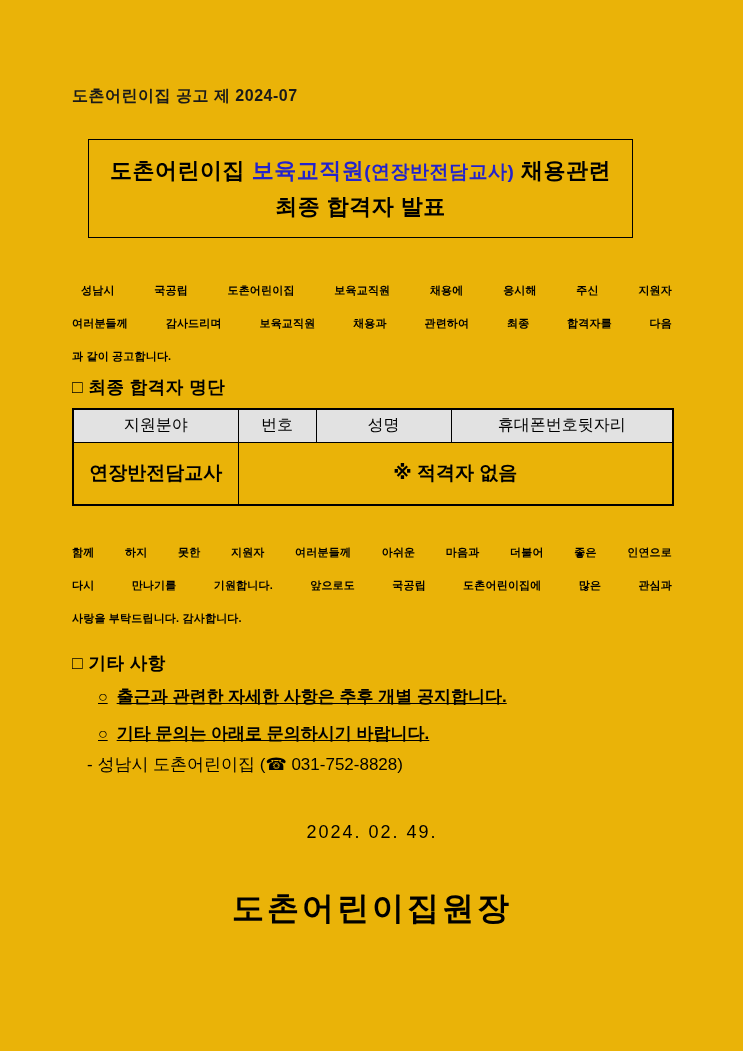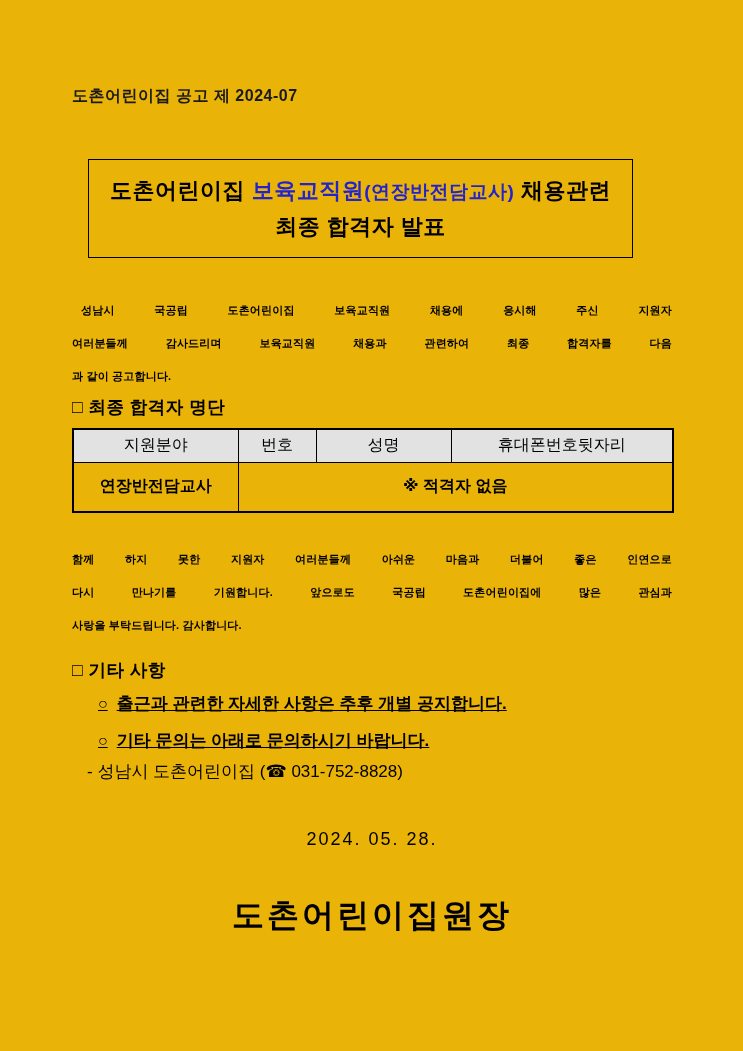--- a/index.html
+++ b/index.html
@@ -16,21 +16,21 @@
     overflow: hidden;
     padding: 86px 71px 0 72px;
   }
   .doc-number {
     font-size: 16px;
     font-weight: 600;
     letter-spacing: 0.5px;
     color: #1a1a1a;
   }
   .title-box {
-    margin-top: 52px;
+    margin-top: 32px;
     margin-left: 16px;
     width: 545px;
     border: 1.5px solid #000;
     padding: 13px 4px;
     text-align: center;
   }
   .title-line {
     font-size: 22px;
     font-weight: 700;
     line-height: 35px;
@@ -70,22 +70,22 @@
     text-align: center;
     vertical-align: middle;
   }
   table.result-table th {
     background: #e2e2e2;
     height: 33px;
     font-size: 16px;
     font-weight: 400;
   }
   table.result-table td {
-    height: 50px;
-    font-size: 16px;
+    height: 63px;
+    font-size: 19px;
     font-weight: 600;
   }
   .etc-item {
     margin-top: 6px;
     padding-left: 26px;
     font-size: 17px;
     font-weight: 600;
     line-height: 31px;
     text-decoration: underline;
   }
@@ -160,17 +160,17 @@
     <div class="line">사랑을 부탁드립니다. 감사합니다.</div>
   </div>
 
   <div class="section-heading etc">□ 기타 사항</div>
 
   <div class="etc-item"><span class="bullet">○</span><span>출근과 관련한 자세한 사항은 추후 개별 공지합니다.</span></div>
   <div class="etc-item"><span class="bullet">○</span><span>기타 문의는 아래로 문의하시기 바랍니다.</span></div>
 
   <div class="contact-line"><span>- 성남시 도촌어린이집 (</span><span>☎</span><span> 031-752-8828)</span></div>
 
-  <div class="doc-date">2024. 05. 28.</div>
+  <div class="doc-date">2024. 02. 49.</div>
 
   <div class="signature">도촌어린이집원장</div>
 
 </div>
 
 </body></html>

